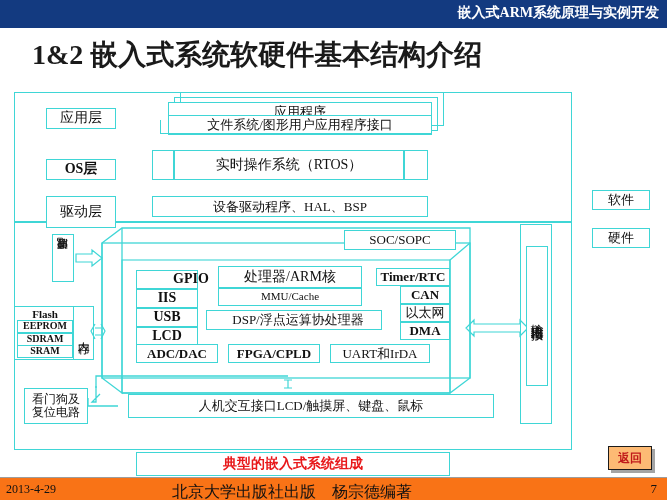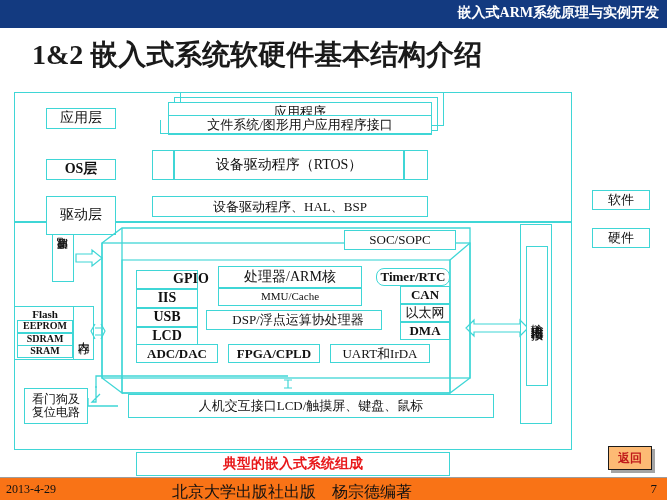--- a/index.html
+++ b/index.html
@@ -96,37 +96,37 @@
   <div class="box frame" style="left:14px;top:4px;width:558px;height:130px;"></div>
 
   <div class="box frame" style="left:14px;top:134px;width:558px;height:228px;"></div>
 
   <div class="box t14" style="left:46px;top:20px;width:70px;height:21px;">
     <span>应用层</span>
   </div>
   <div class="box t14 b" style="left:46px;top:71px;width:70px;height:21px;">
     <span>OS层</span>
   </div>
-  <div class="box t14" style="left:46px;top:108px;width:70px;height:39px;">
+  <div class="box t14" style="left:46px;top:108px;width:70px;height:32px;">
     <span>驱动层</span>
   </div>
 
   <div class="box stack" style="left:180px;top:4px;width:264px;height:34px;"></div>
   <div class="box stack" style="left:174px;top:9px;width:264px;height:34px;"></div>
   <div class="box t13" style="left:168px;top:14px;width:264px;height:20px;">
     <span>应用程序</span>
   </div>
   <div class="box t13" style="left:168px;top:27px;width:264px;height:20px;">
     <span>文件系统/图形用户应用程序接口</span>
   </div>
   <div class="box stack" style="left:160px;top:32px;width:272px;height:14px;border-top:none;"></div>
 
   <div class="box" style="left:152px;top:62px;width:22px;height:30px;"></div>
   <div class="box t14" style="left:174px;top:62px;width:230px;height:30px;">
-    <span>设备驱动程序（RTOS）</span>
+    <span>实时操作系统（RTOS）</span>
   </div>
   <div class="box" style="left:404px;top:62px;width:24px;height:30px;"></div>
 
   <div class="box t13" style="left:152px;top:108px;width:276px;height:21px;">
     <span>设备驱动程序、HAL、BSP</span>
   </div>
 
   <div class="box t13" style="left:592px;top:102px;width:58px;height:20px;">
     <span>软件</span>
   </div>
@@ -208,21 +208,21 @@
   <div class="box t11" style="left:218px;top:200px;width:144px;height:18px;">
     <span>MMU/Cache</span>
   </div>
   <div class="box t14" style="left:218px;top:178px;width:144px;height:22px;">
     <span>处理器/ARM核</span>
   </div>
   <div class="box t13" style="left:206px;top:222px;width:176px;height:20px;padding-left:8px;">
     <span>DSP/浮点运算协处理器</span>
   </div>
 
-  <div class="box t13 b" style="left:376px;top:180px;width:74px;height:18px;border-radius:8px;">
+  <div class="box t13 b" style="left:376px;top:180px;width:74px;height:18px;">
     <span>Timer/RTC</span>
   </div>
   <div class="box t13 b" style="left:400px;top:198px;width:50px;height:18px;">
     <span>CAN</span>
   </div>
   <div class="box t13" style="left:400px;top:216px;width:50px;height:18px;">
     <span>以太网</span>
   </div>
   <div class="box t13 b" style="left:400px;top:234px;width:50px;height:18px;">
     <span>DMA</span>

